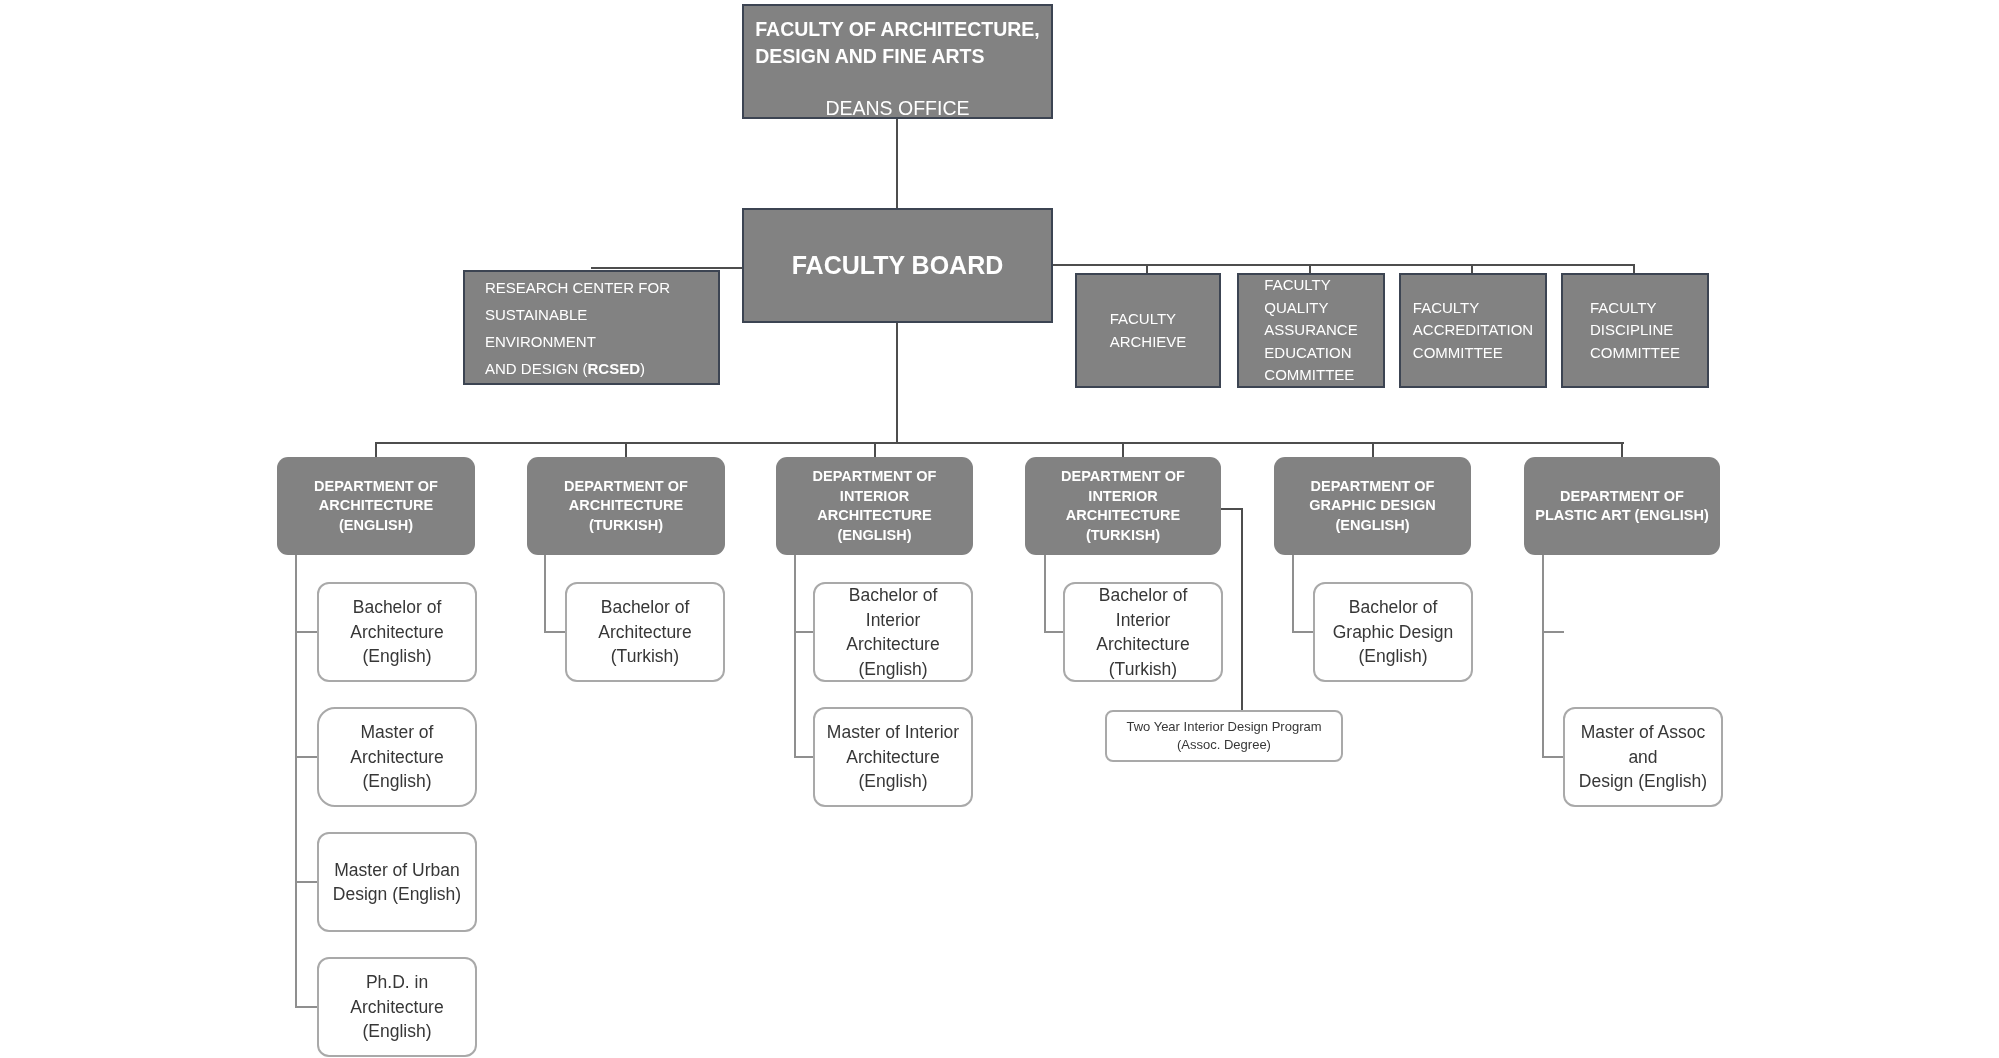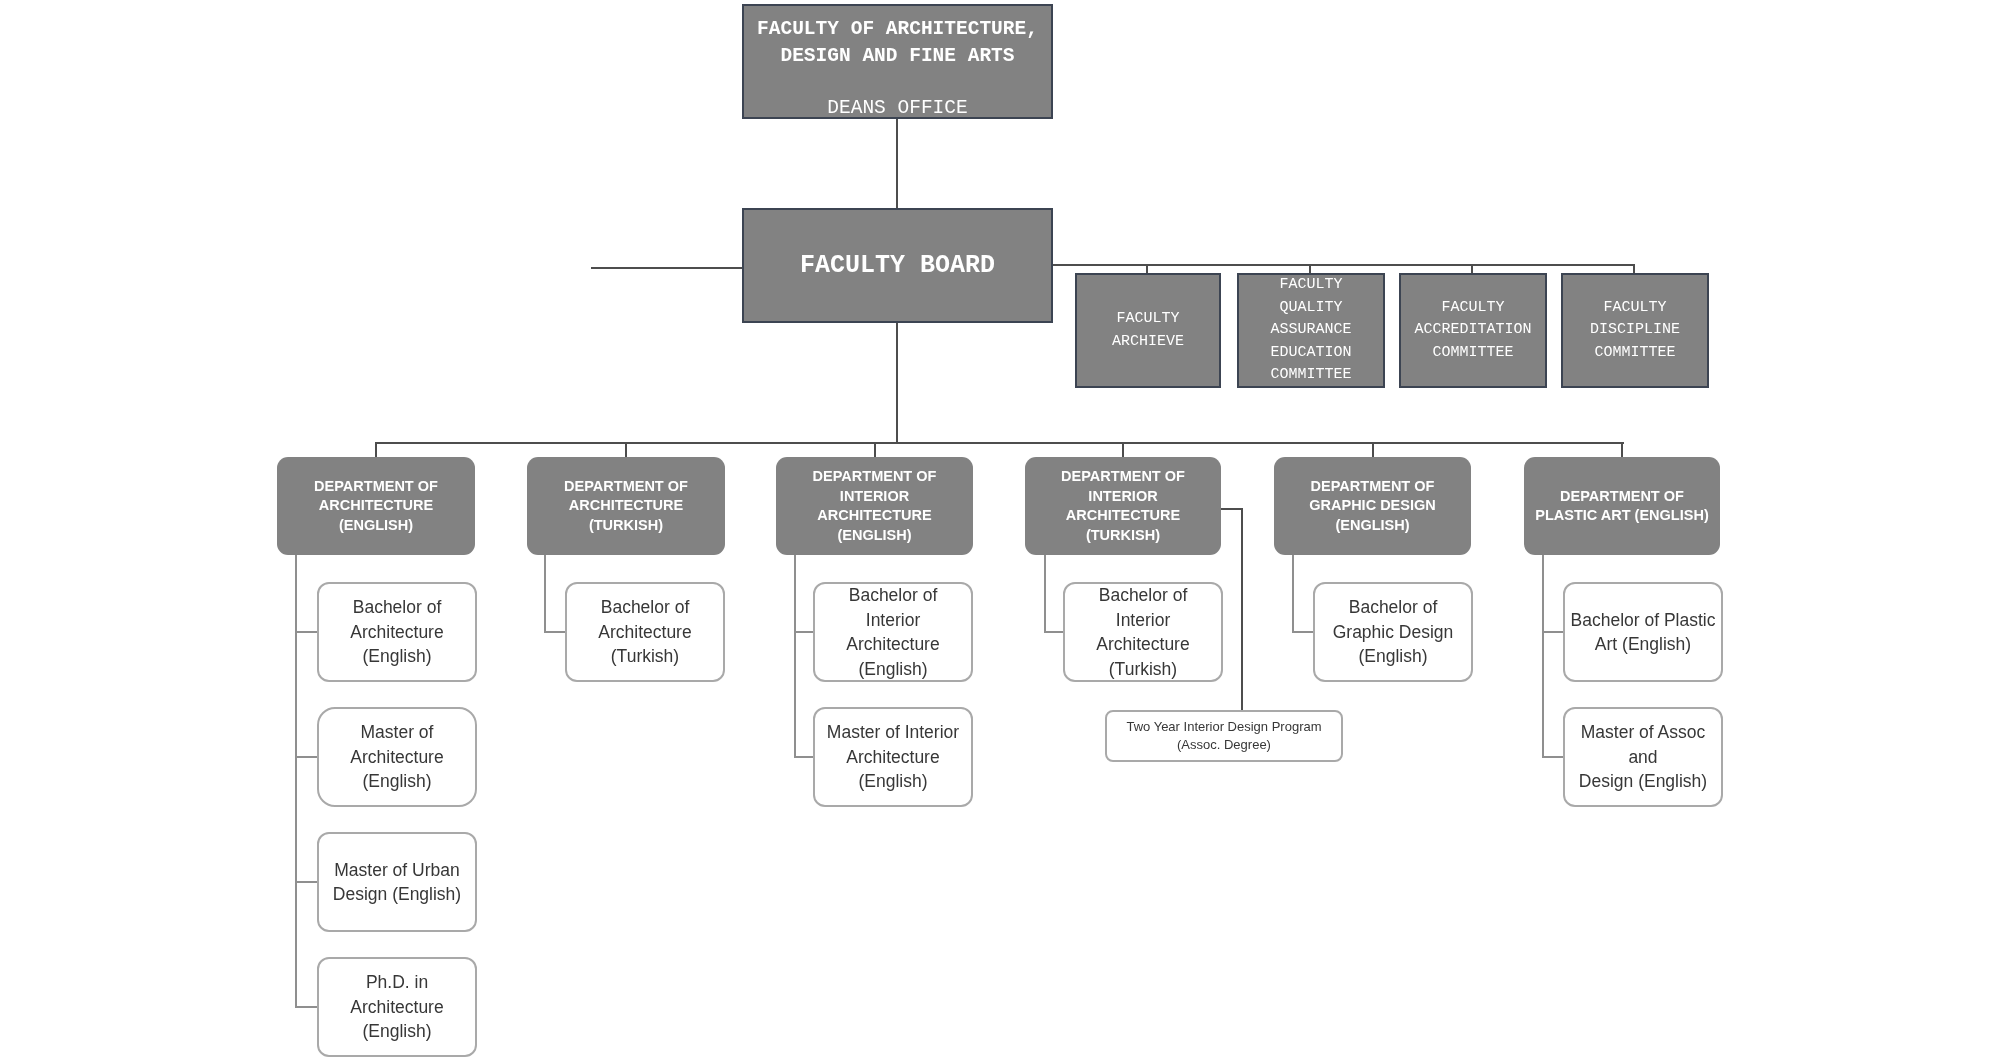--- a/index.html
+++ b/index.html
@@ -5,21 +5,21 @@
   html,body{margin:0;padding:0;background:#ffffff;}
   #canvas{
     position:relative;width:1999px;height:1058px;background:#ffffff;overflow:hidden;
     font-family:"Liberation Sans",sans-serif;
   }
   
   .gbox{
     position:absolute;box-sizing:border-box;
     background:#828282;border:2px solid #3C4452;color:#FFFFFF;
     display:flex;align-items:center;justify-content:center;
-    text-align:center;white-space:pre-line;font-family:Liberation Mono, monospace;
+    white-space:pre-line;
   }
   #deans{left:742px;top:4px;width:311px;height:115px;flex-direction:column;justify-content:flex-start;padding-top:10px;}
   .deans-title{font-weight:bold;font-size:19.5px;line-height:27px;}
   .deans-sub{font-size:19.5px;line-height:27px;margin-top:25px;}
   #board{left:742px;top:208px;width:311px;height:115px;font-weight:bold;font-size:25px;}
   #research{left:463px;top:270px;width:257px;height:115px;font-size:15px;line-height:27px;padding:0 20px;}
   .combox{font-size:15px;line-height:22.5px;padding:0 6px;}
   #com0{left:1075px;top:273px;width:146px;height:115px;}
   #com1{left:1237px;top:273px;width:148px;height:115px;}
   #com2{left:1399px;top:273px;width:148px;height:115px;}
@@ -106,20 +106,25 @@
   <div class="gbox" id="deans">
     <div class="deans-title">FACULTY OF ARCHITECTURE,
 DESIGN AND FINE ARTS</div>
     <div class="deans-sub">DEANS OFFICE</div>
   </div>
 
   <div class="gbox" id="board">
     <span style="font-weight:bold;">FACULTY BOARD</span>
   </div>
 
+  <div class="gbox" id="research">
+    <div><span>RESEARCH CENTER FOR
+SUSTAINABLE ENVIRONMENT
+AND DESIGN (</span><b>RCSED</b><span>)</span></div>
+  </div>
 
   <div class="gbox combox" id="com0">
     <span>FACULTY
 ARCHIEVE</span>
   </div>
   <div class="gbox combox" id="com1">
     <span>FACULTY
 QUALITY
 ASSURANCE
 EDUCATION
@@ -211,22 +216,18 @@
   </div>
   <div class="program" id="twoyear">
     <span>Two Year Interior Design Program
 (Assoc. Degree)</span>
   </div>
   <div class="program" id="pe0">
     <span>Bachelor of
 Graphic Design
 (English)</span>
   </div>
-  <div class="program" id="pf0">
-    <span>Bachelor of Plastic
-Art (English)</span>
-  </div>
   <div class="program" id="pf1">
     <span>Master of Assoc and
 Design (English)</span>
   </div>
 
 </div>
 
 </body></html>

